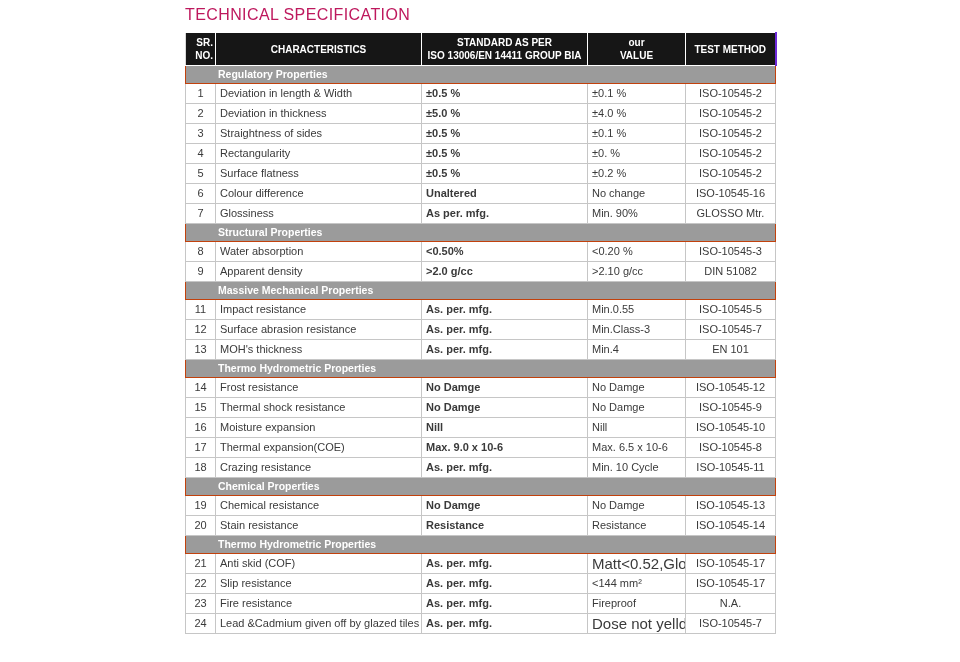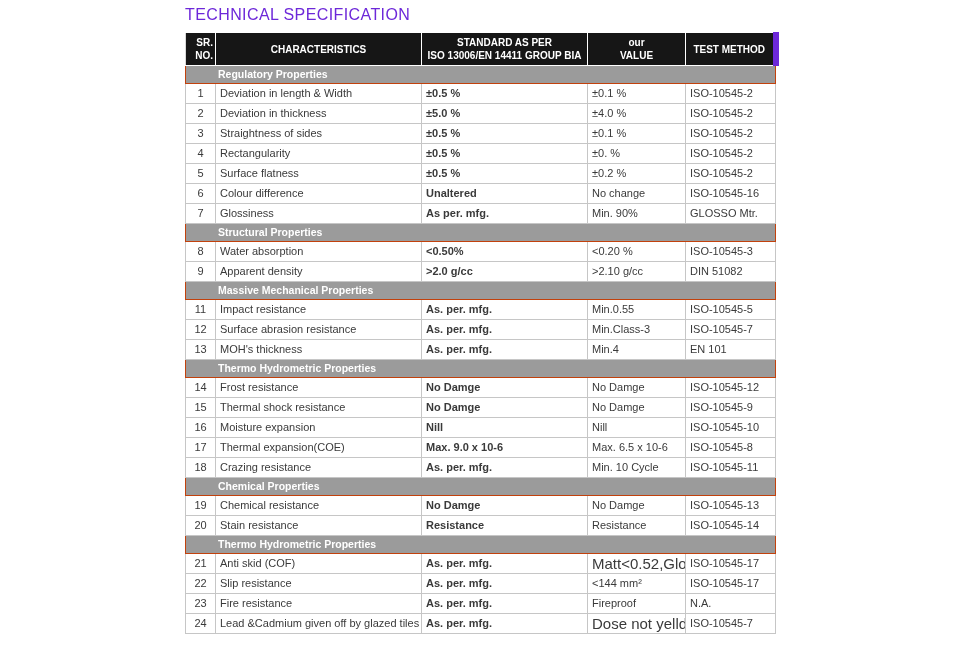--- a/index.html
+++ b/index.html
@@ -18,21 +18,21 @@
   }
   .content {
     position: absolute;
     left: 185px;
     top: 4px;
     width: 590px;
   }
   .title {
     font-size: 16px;
     font-weight: 500;
-    color: #6d28d9;
+    color: #be185d;
     letter-spacing: 0.4px;
     margin: 2px 0 8px 0;
   }
   table.spec {
     border-collapse: collapse;
     table-layout: fixed;
     width: 590px;
     font-size: 11px;
     color: #3a3a3a;
   }
@@ -49,21 +49,21 @@
     font-weight: bold;
     text-align: center;
     vertical-align: middle;
     padding: 3px 2px;
     white-space: pre-line;
     line-height: 1.3;
     border: 1px solid #ffffff;
     height: 30px;
   }
   thead th:first-child { border-left: 1px solid #d9d9d9; text-align: right; }
-  thead th:last-child  { border-right: 6px solid #6d28d9; }
+  thead th:last-child  { border-right: 2px solid #6d28d9; }
 
   tr.section-row td {
     background: #9b9b9b;
     color: #ffffff;
     font-weight: bold;
     font-size: 10.5px;
     padding: 2px 4px 2px 32px;
     border: 1px solid #c2410c;
     height: 17px;
     line-height: 13px;
@@ -74,21 +74,21 @@
     padding: 3px 4px;
     height: 19px;
     line-height: 13px;
     overflow: hidden;
     white-space: nowrap;
   }
   td.cell-sr       { text-align: center; }
   td.cell-char     { padding-left: 16px; }
   td.cell-standard { padding-left: 8px; font-weight: bold; }
   td.cell-value    { padding-left: 10px; }
-  td.cell-method   { text-align: left; }
+  td.cell-method   { text-align: center; }
   td.small-text    { font-size: 15px; padding-left: 5px; }
 </style>
 </head>
 <body>
 
 <div class="page">
   <div class="content">
     <div class="title">TECHNICAL SPECIFICATION</div>
     <table class="spec">
       <colgroup>

